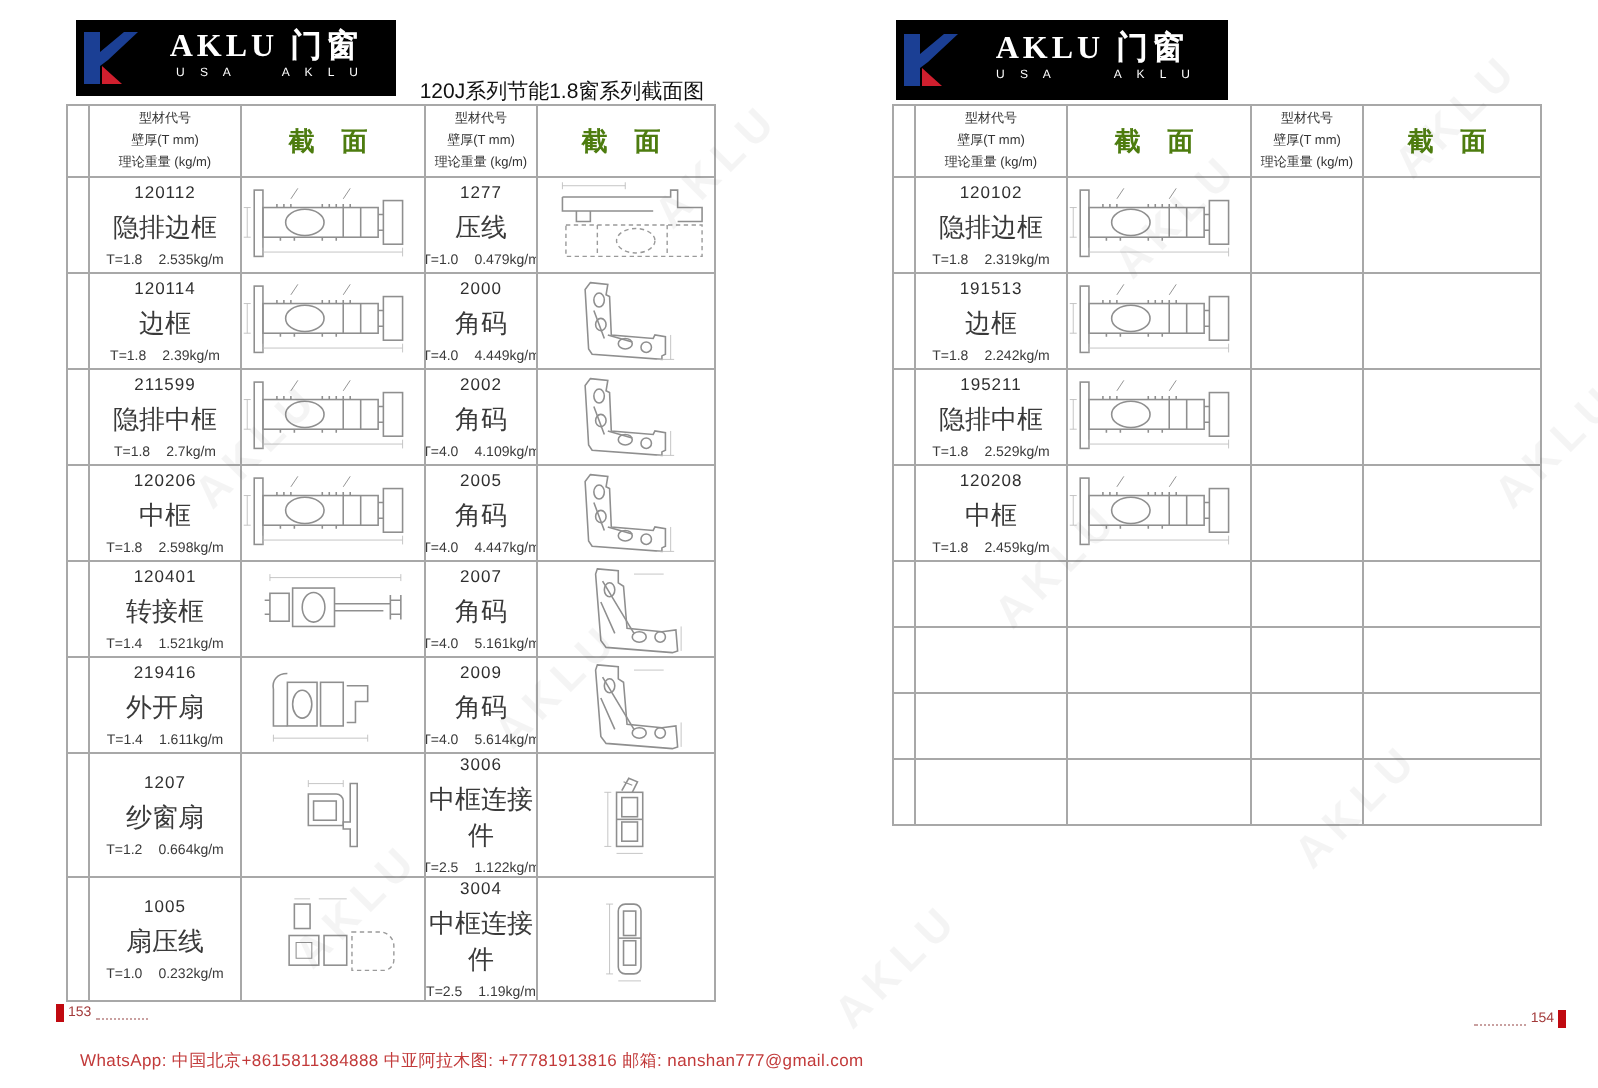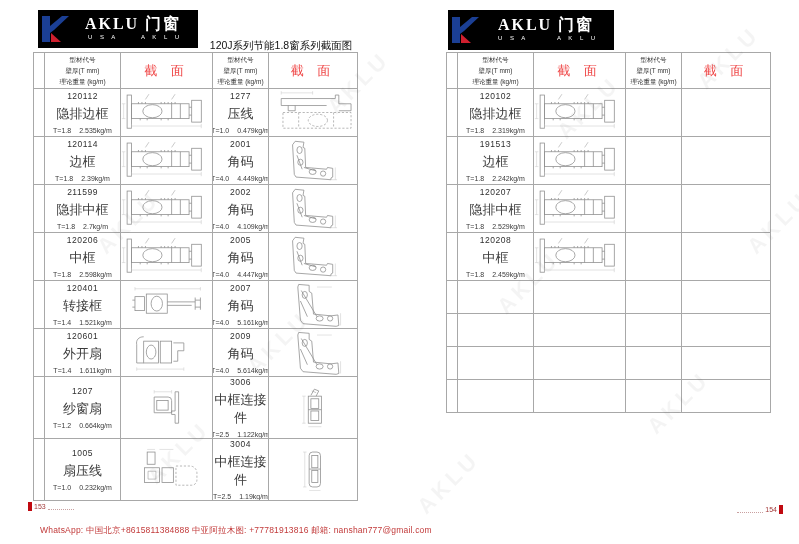--- a/index.html
+++ b/index.html
@@ -24,21 +24,21 @@
   #tableR{left:446px;top:52px}
   td{border:1px solid #a8a8a8;vertical-align:middle;text-align:center;padding:0;overflow:hidden}
   tr.hr{height:36px}
   tr.dr{height:33px}
   col.nc{width:11px}
   col.c1{width:76px}
   col.s1{width:92px}
   col.c2{width:56px}
   col.s2{width:89px}
   .hc{font-size:6.5px;color:#333;line-height:1.7}
-  .hsec{font-size:13px;font-weight:normal;letter-spacing:5px;color:#ef4444}
+  .hsec{font-size:13px;font-weight:bold;letter-spacing:5px;color:#4d7c0f}
   .cc .code{font-size:8.5px;color:#2f2f2f;letter-spacing:.5px;margin-bottom:4px}
   .cc .pname{font-size:13px;color:#3a3a3a;margin-bottom:4px}
   .cc .spec{display:flex;justify-content:center;gap:8px;font-size:7px;color:#3a3a3a;white-space:nowrap}
   .draw{width:96px;height:47px;margin:0 auto}
   .draw svg{display:block}
 
   
   .footer{position:absolute;left:40px;top:525px;font-size:8.5px;color:#c23a3a;white-space:nowrap;letter-spacing:.2px}
   .pn{position:absolute;display:flex;align-items:center;gap:2px;font-size:7px;color:#a33a3a}
   #pnL{left:28px;top:502px}
@@ -203,21 +203,21 @@
                 <line x1="12" y1="39" x2="12" y2="44"></line>
                 <line x1="92" y1="39" x2="92" y2="44"></line>
                 <line x1="3" y1="16" x2="3" y2="33"></line>
                 <line x1="1" y1="16" x2="5" y2="16"></line>
                 <line x1="1" y1="33" x2="5" y2="33"></line>
               </g>
             </svg>
           </div>
         </td>
     <td class="cc">
-      <div class="code">2001</div>
+      <div class="code">2000</div>
       <div class="pname">角码</div>
       <div class="spec">
             <span>T=4.0</span>
             <span>4.449kg/m</span>
           </div>
     </td>
     <td class="sc">
           <div class="draw">
             <svg viewBox="0 0 110 52" width="100%" height="100%">
               <g fill="none" stroke="#8f8f8f" stroke-width="0.9">
@@ -417,21 +417,21 @@
                 <line x1="55" y1="6" x2="72" y2="6"></line>
               </g>
             </svg>
           </div>
         </td>
   </tr>
 
   <tr class="dr">
     <td class="nc"></td>
     <td class="cc">
-      <div class="code">120601</div>
+      <div class="code">219416</div>
       <div class="pname">外开扇</div>
       <div class="spec">
             <span>T=1.4</span>
             <span>1.611kg/m</span>
           </div>
     </td>
     <td class="sc">
           <div class="draw">
             <svg viewBox="0 0 110 52" width="100%" height="100%">
               <g fill="none" stroke="#8f8f8f" stroke-width="0.9">
@@ -692,21 +692,21 @@
             </svg>
           </div>
         </td>
     <td class="cc"></td>
     <td class="sc"></td>
   </tr>
 
   <tr class="dr">
     <td class="nc"></td>
     <td class="cc">
-      <div class="code">120207</div>
+      <div class="code">195211</div>
       <div class="pname">隐排中框</div>
       <div class="spec">
             <span>T=1.8</span>
             <span>2.529kg/m</span>
           </div>
     </td>
     <td class="sc">
           <div class="draw">
             <svg viewBox="0 0 110 52" width="100%" height="100%">
               <g fill="none" stroke="#8f8f8f" stroke-width="0.9">

